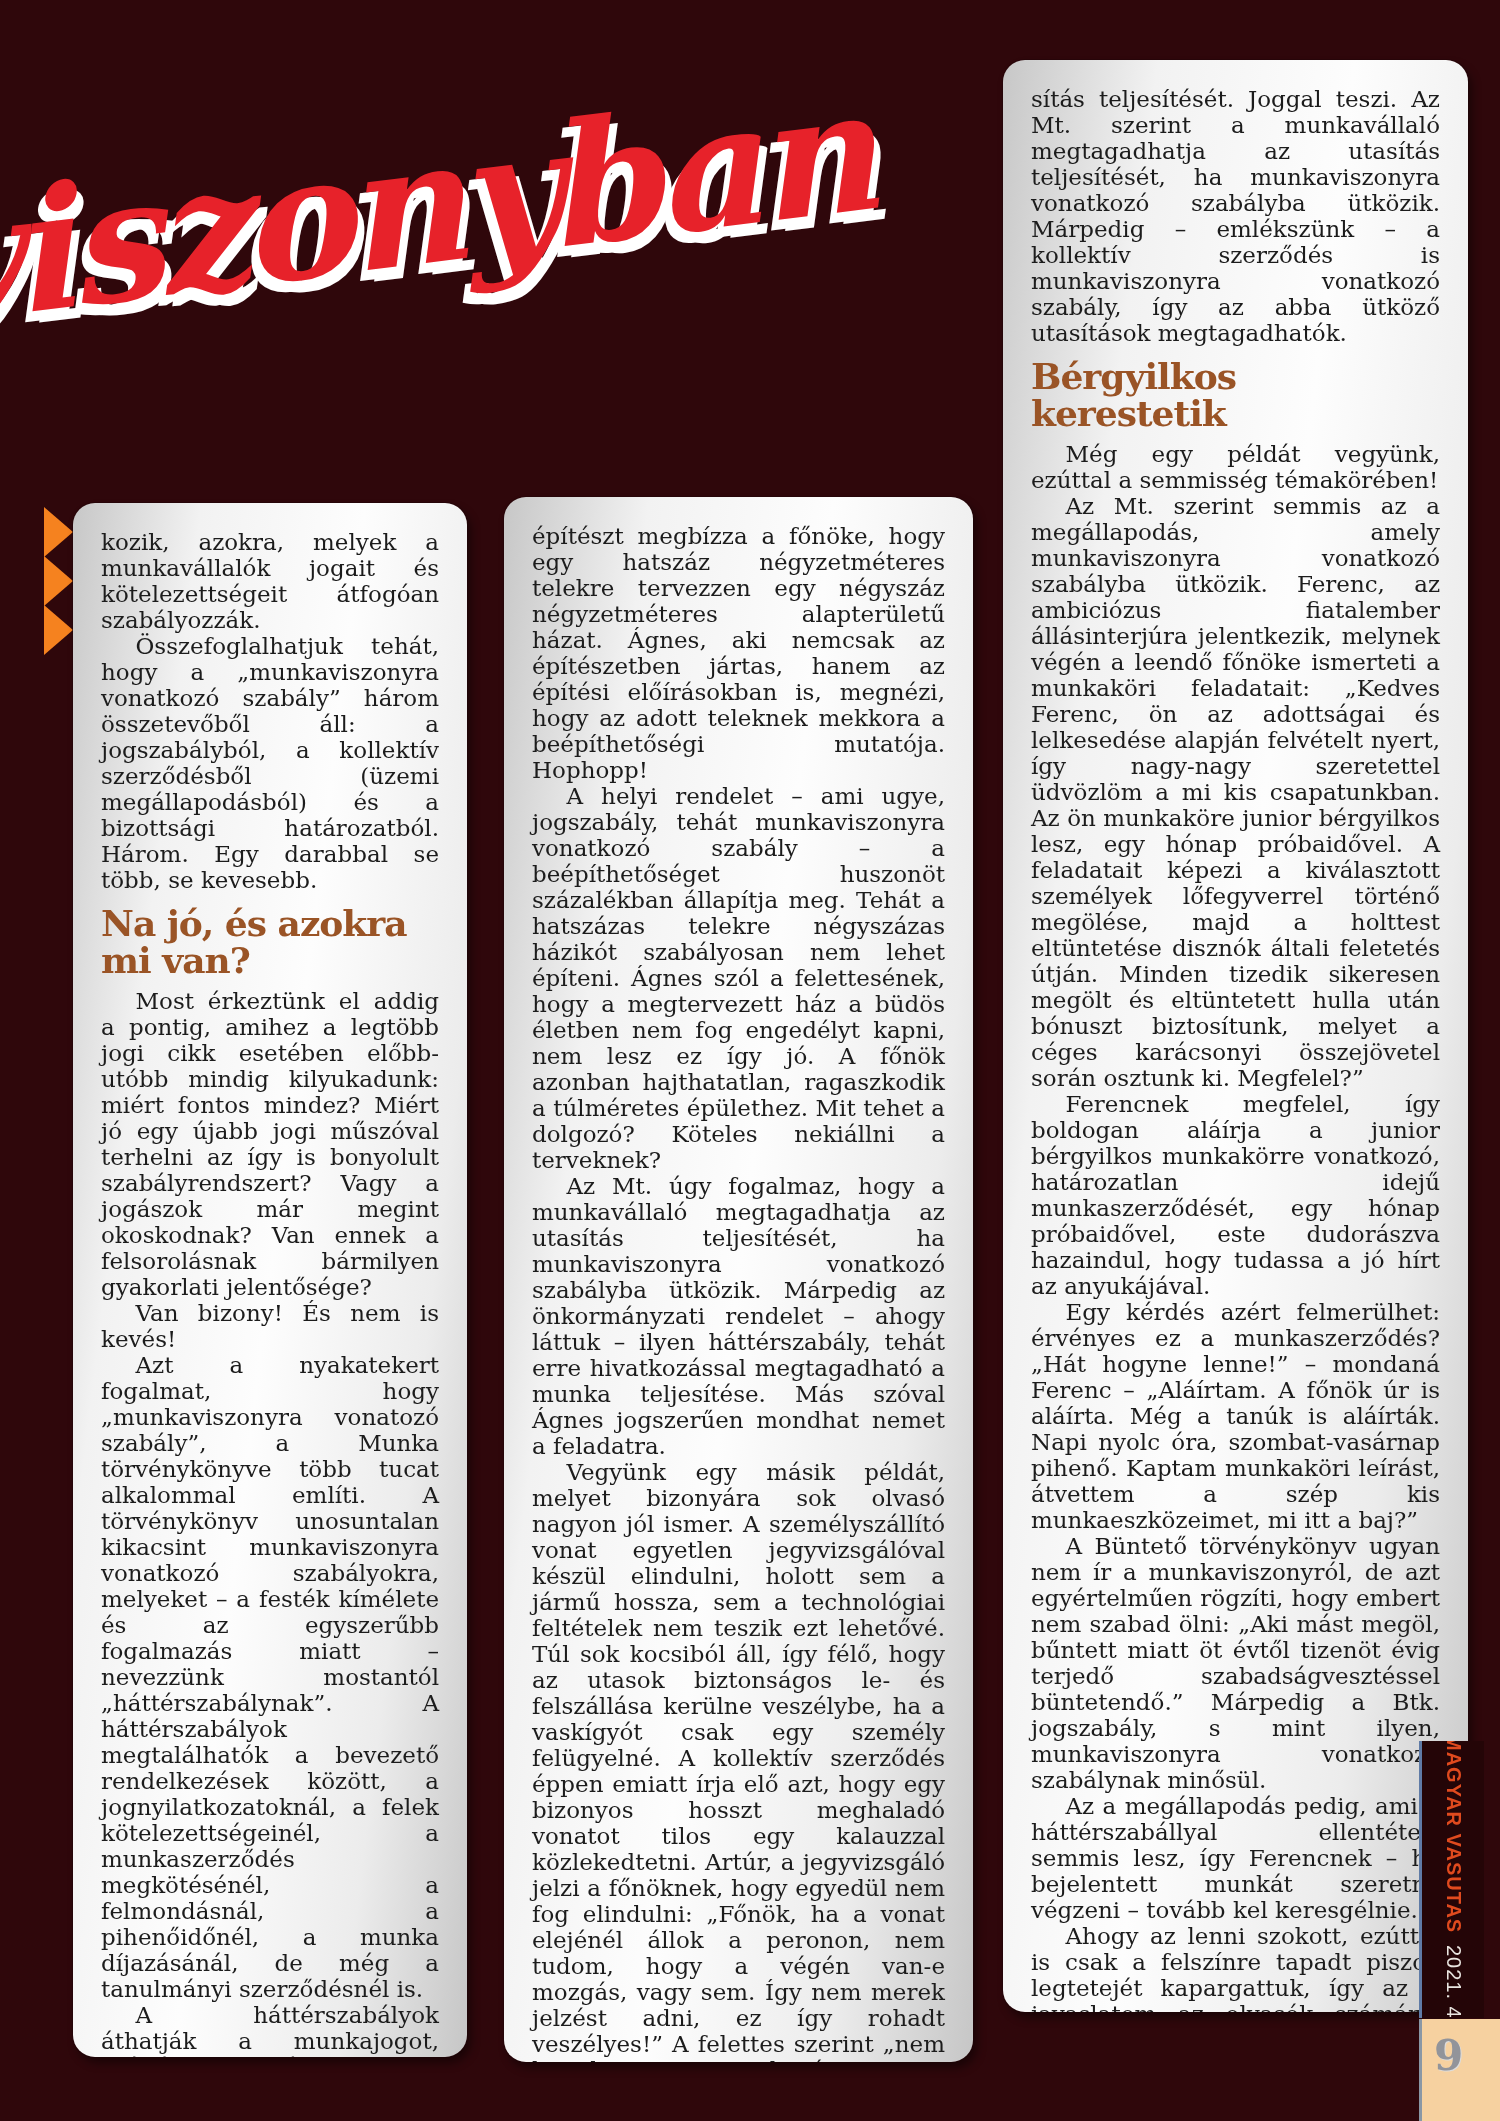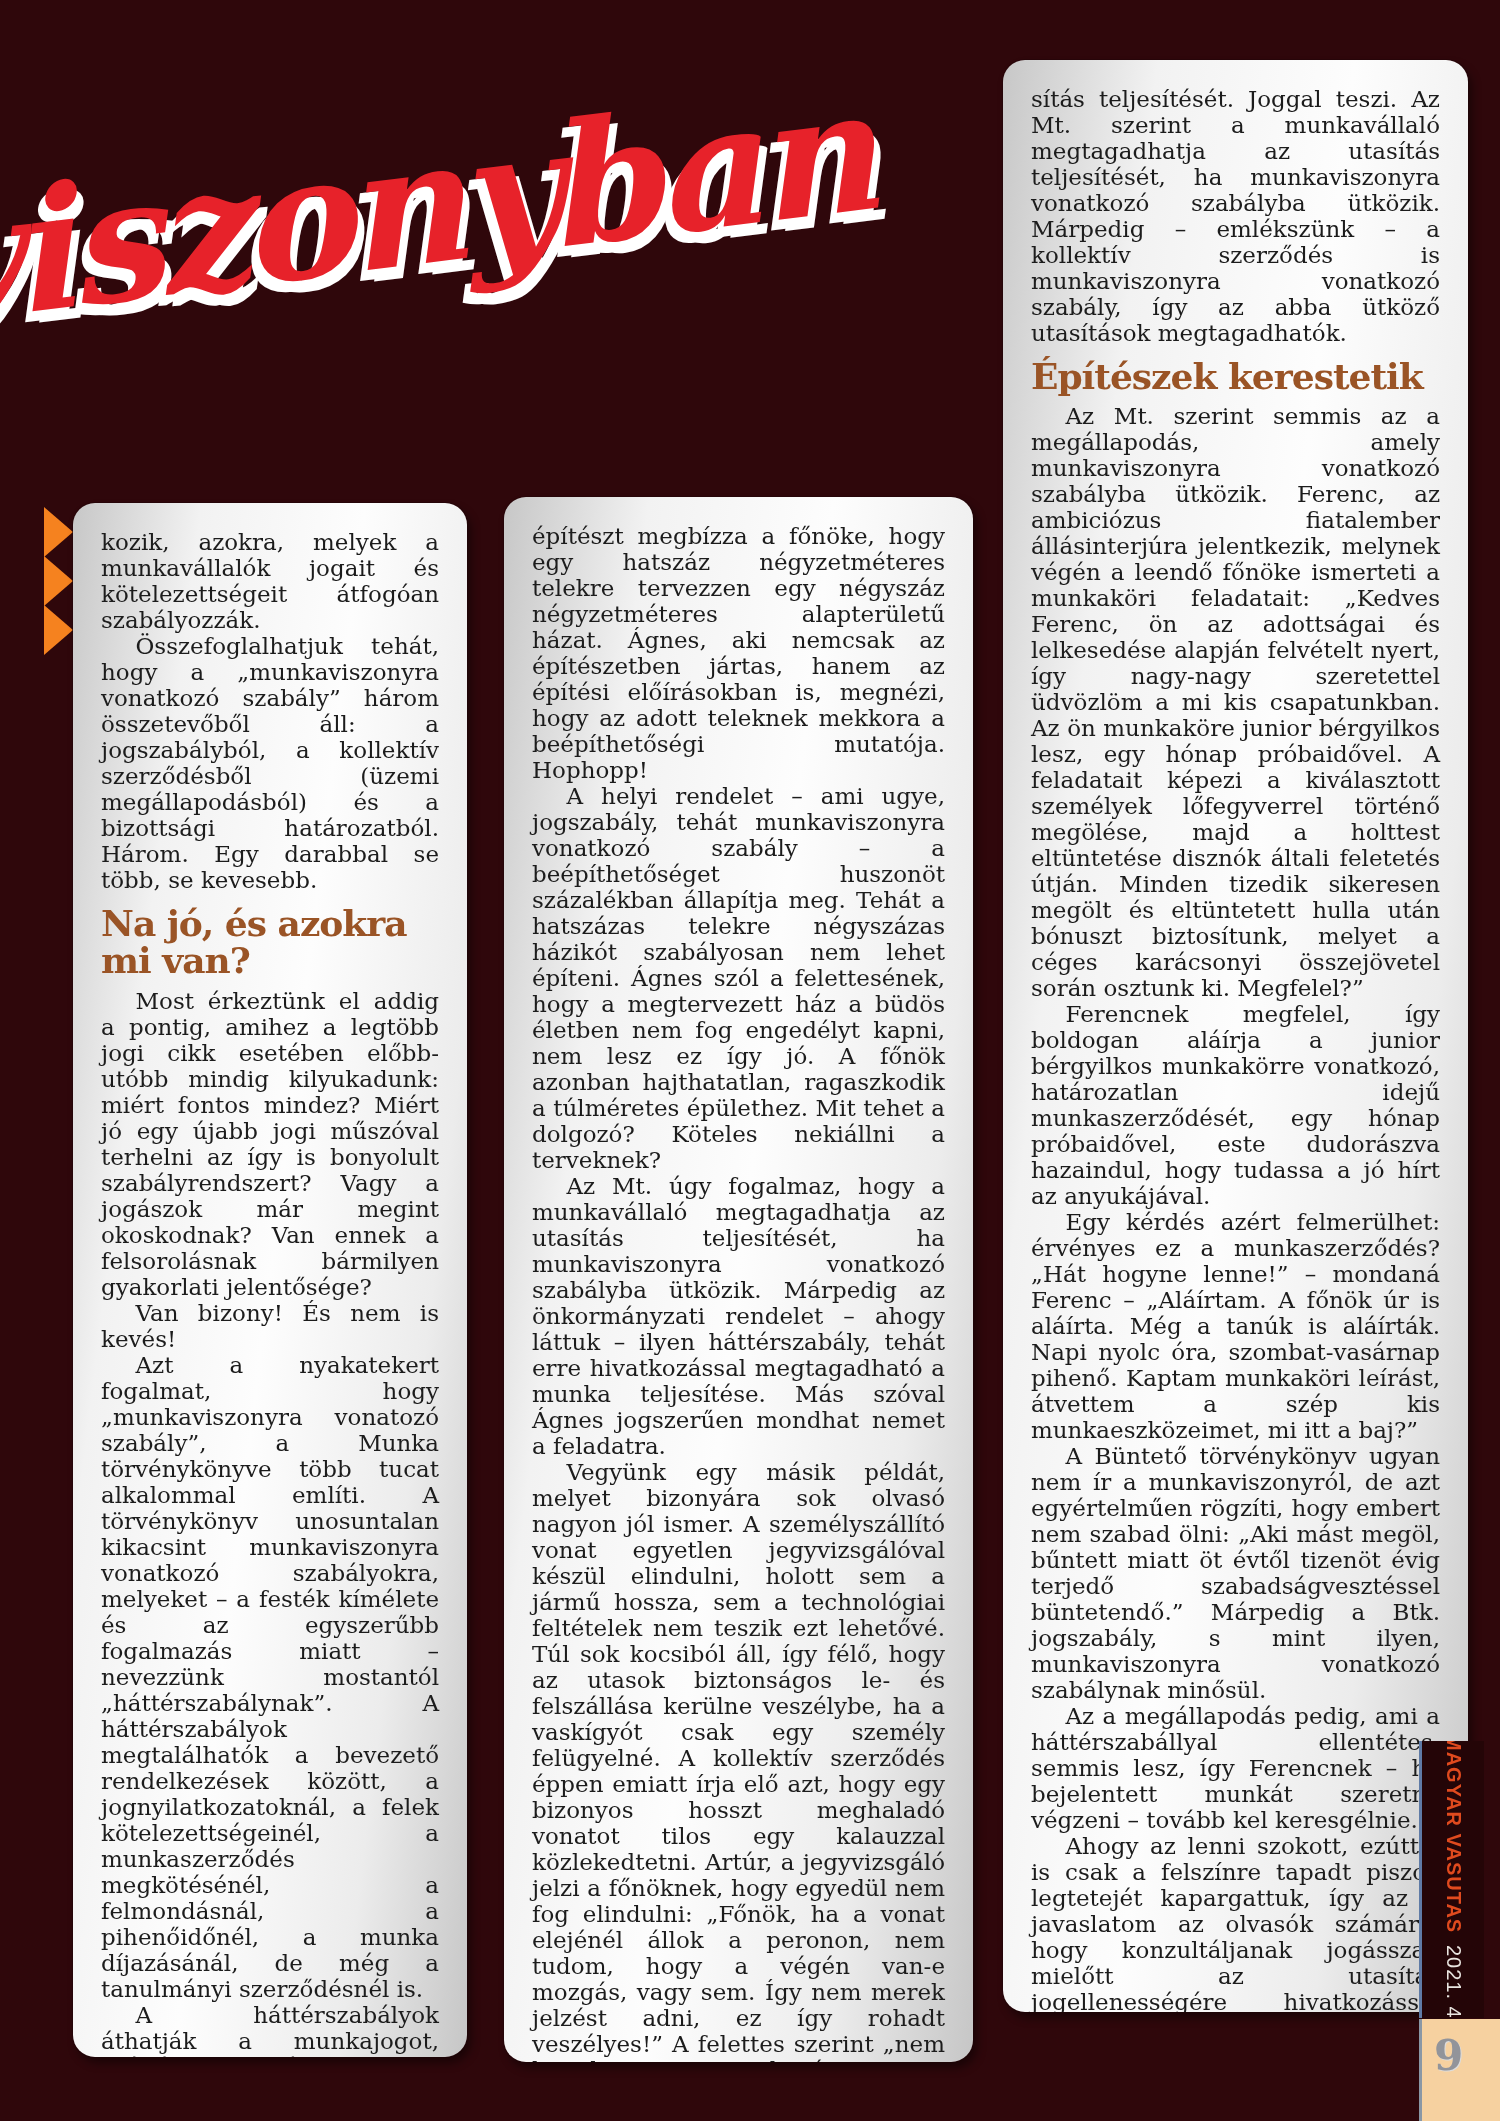--- a/index.html
+++ b/index.html
@@ -68,21 +68,22 @@
   <section class="panel col-mid">
       <p class="noindent">építészt megbízza a főnöke, hogy egy hatszáz négyzetméteres telekre tervezzen egy négyszáz négyzetméteres alapterületű házat. Ágnes, aki nemcsak az építészetben jártas, hanem az építési előírásokban is, megnézi, hogy az adott teleknek mekkora a beépíthetőségi mutatója. Hophopp!</p>
       <p>A helyi rendelet – ami ugye, jogszabály, tehát munkaviszonyra vonatkozó szabály – a beépíthetőséget huszonöt százalékban állapítja meg. Tehát a hatszázas telekre négyszázas házikót szabályosan nem lehet építeni. Ágnes szól a felettesének, hogy a megtervezett ház a büdös életben nem fog engedélyt kapni, nem lesz ez így jó. A főnök azonban hajthatatlan, ragaszkodik a túlméretes épülethez. Mit tehet a dolgozó? Köteles nekiállni a terveknek?</p>
       <p>Az Mt. úgy fogalmaz, hogy a munkavállaló megtagadhatja az utasítás teljesítését, ha munkaviszonyra vonatkozó szabályba ütközik. Márpedig az önkormányzati rendelet – ahogy láttuk – ilyen háttérszabály, tehát erre hivatkozással megtagadható a munka teljesítése. Más szóval Ágnes jogszerűen mondhat nemet a feladatra.</p>
       <p>Vegyünk egy másik példát, melyet bizonyára sok olvasó nagyon jól ismer. A személyszállító vonat egyetlen jegyvizsgálóval készül elindulni, holott sem a jármű hossza, sem a technológiai feltételek nem teszik ezt lehetővé. Túl sok kocsiból áll, így félő, hogy az utasok biztonságos le- és felszállása kerülne veszélybe, ha a vaskígyót csak egy személy felügyelné. A kollektív szerződés éppen emiatt írja elő azt, hogy egy bizonyos hosszt meghaladó vonatot tilos egy kalauzzal közlekedtetni. Artúr, a jegyvizsgáló jelzi a főnöknek, hogy egyedül nem fog elindulni: „Főnök, ha a vonat elejénél állok a peronon, nem tudom, hogy a végén van-e mozgás, vagy sem. Így nem merek jelzést adni, ez így rohadt veszélyes!” A felettes szerint „nem lesz baj, este van, kevés az utas, majd lassan indultok, figyelmeztesd az utasokat külön-külön is, hogy vigyázzanak, nincs itt semmi probléma.” Artúr makacsul kitart, és a kollektív szerződésre hivatkozással megtagadja az uta-</p>
     </section>
 
   <section class="panel col-right">
     <div>
         <p class="noindent">sítás teljesítését. Joggal teszi. Az Mt. szerint a munkavállaló megtagadhatja az utasítás teljesítését, ha munkaviszonyra vonatkozó szabályba ütközik. Márpedig – emlékszünk – a kollektív szerződés is munkaviszonyra vonatkozó szabály, így az abba ütköző utasítások megtagadhatók.</p>
-        <h2>Építészek kerestetik</h2>
+        <h2>Bérgyilkos kerestetik</h2>
+        <p>Még egy példát vegyünk, ezúttal a semmisség témakörében!</p>
         <p>Az Mt. szerint semmis az a megállapodás, amely munkaviszonyra vonatkozó szabályba ütközik. Ferenc, az ambiciózus fiatalember állásinterjúra jelentkezik, melynek végén a leendő főnöke ismerteti a munkaköri feladatait: „Kedves Ferenc, ön az adottságai és lelkesedése alapján felvételt nyert, így nagy-nagy szeretettel üdvözlöm a mi kis csapatunkban. Az ön munkaköre junior bérgyilkos lesz, egy hónap próbaidővel. A feladatait képezi a kiválasztott személyek lőfegyverrel történő megölése, majd a holttest eltüntetése disznók általi feletetés útján. Minden tizedik sikeresen megölt és eltüntetett hulla után bónuszt biztosítunk, melyet a céges karácsonyi összejövetel során osztunk ki. Megfelel?”</p>
         <p>Ferencnek megfelel, így boldogan aláírja a junior bérgyilkos munkakörre vonatkozó, határozatlan idejű munkaszerződését, egy hónap próbaidővel, este dudorászva hazaindul, hogy tudassa a jó hírt az anyukájával.</p>
         <p>Egy kérdés azért felmerülhet: érvényes ez a munkaszerződés? „Hát hogyne lenne!” – mondaná Ferenc – „Aláírtam. A főnök úr is aláírta. Még a tanúk is aláírták. Napi nyolc óra, szombat-vasárnap pihenő. Kaptam munkaköri leírást, átvettem a szép kis munkaeszközeimet, mi itt a baj?”</p>
         <p>A Büntető törvénykönyv ugyan nem ír a munkaviszonyról, de azt egyértelműen rögzíti, hogy embert nem szabad ölni: „Aki mást megöl, bűntett miatt öt évtől tizenöt évig terjedő szabadságvesztéssel büntetendő.” Márpedig a Btk. jogszabály, s mint ilyen, munkaviszonyra vonatkozó szabálynak minősül.</p>
         <p>Az a megállapodás pedig, ami a háttérszabállyal ellentétes, semmis lesz, így Ferencnek – ha bejelentett munkát szeretne végzeni – tovább kel keresgélnie.</p>
         <p>Ahogy az lenni szokott, ezúttal is csak a felszínre tapadt piszok legtetejét kapargattuk, így az a javaslatom az olvasók számára, hogy konzultáljanak jogásszal, mielőtt az utasítás jogellenességére hivatkozással utasítást tagadnának meg!</p>
       </div>
 
   </section>
 

